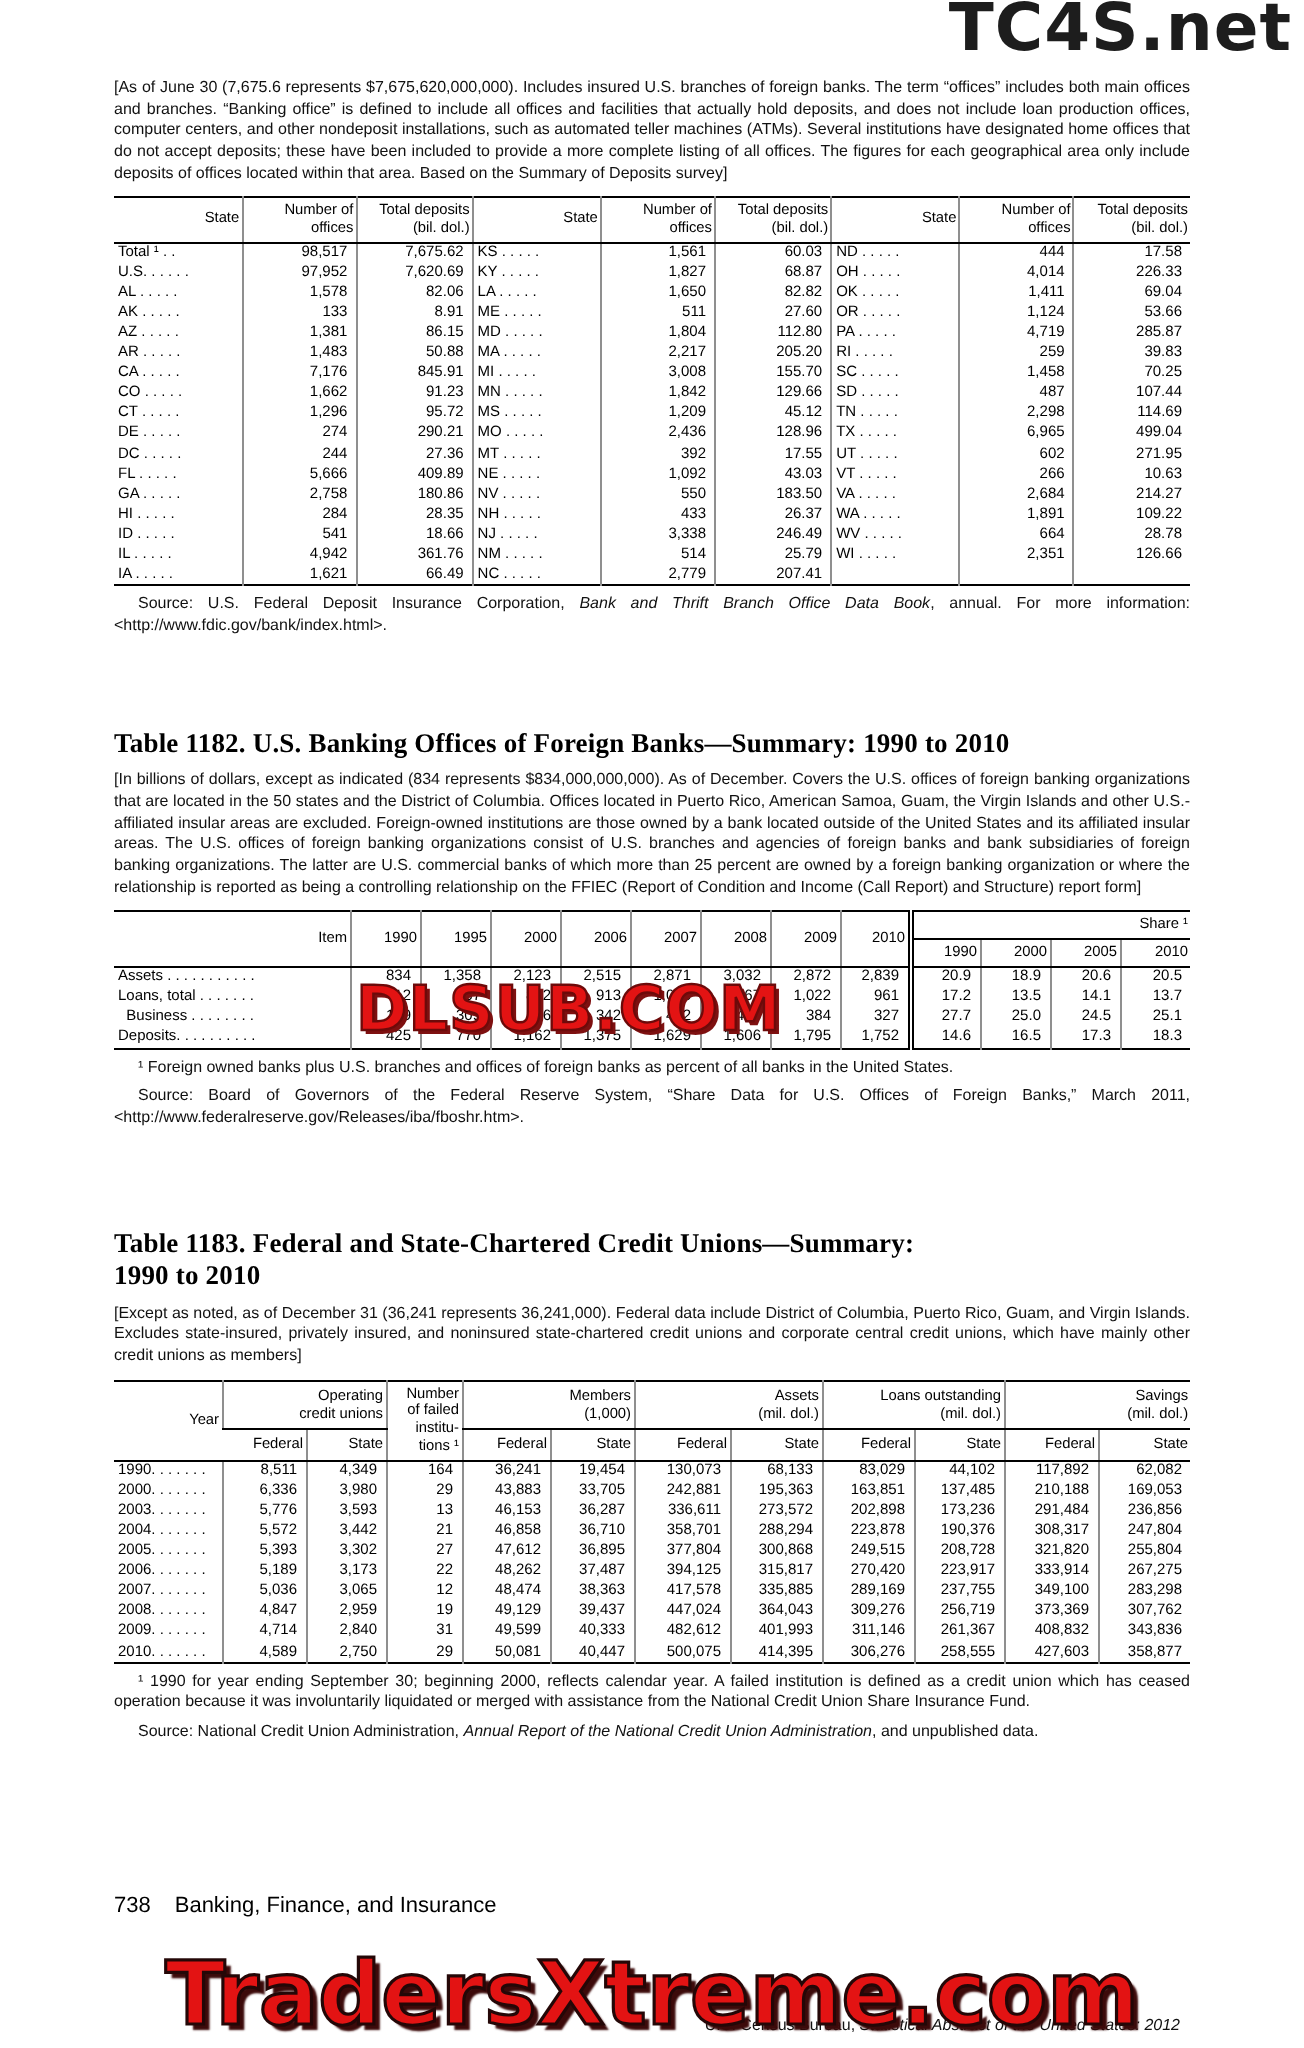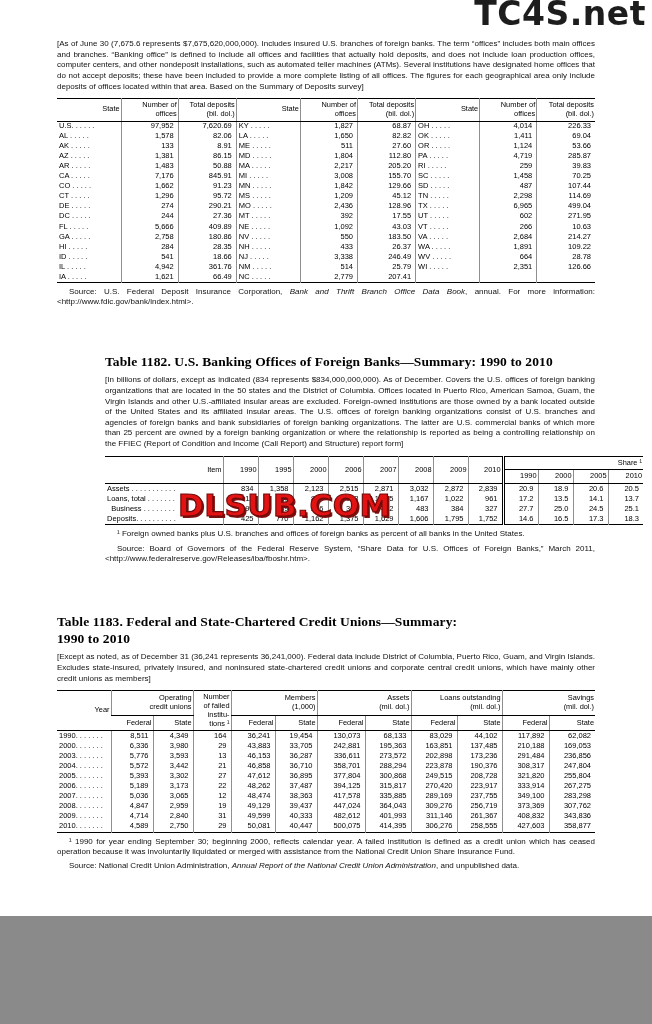--- a/index.html
+++ b/index.html
@@ -1,18 +1,18 @@
 <!DOCTYPE html>
 <html><head>
 <meta charset="utf-8">
 <style>
   html, body { margin: 0; padding: 0; }
   body { background: #8a8a8a; font-family: "Liberation Sans", sans-serif; }
   .page {
-    position: relative; width: 652px; height: 916px; margin: 0 auto;
+    position: relative; width: 652px; height: 1024px; margin: 0 auto;
     background: #ffffff; overflow: hidden; color: #000;
   }
   .content { position: absolute; left: 57px; top: 34px; width: 538px; }
 
   .tbl-title {
     font-family: "Liberation Serif", serif; font-weight: bold;
     font-size: 13.5px; line-height: 1.22; letter-spacing: 0.1px; margin: 0;
   }
   .headnote {
     font-size: 8px; line-height: 1.33; text-align: justify;
@@ -35,21 +35,21 @@
   .datatable td.num { text-align: right; }
   .datatable td.lbl { text-align: left; }
   .datatable th.dbl, .datatable td.dbl { border-left: 3px double #000; }
 
   .srcnote, .footnote {
     font-size: 8px; line-height: 1.3; margin: 4px 0 0 0;
     text-indent: 12px; text-align: justify; color: #111;
   }
   em { font-style: italic; }
 
-  .sec2 { margin-top: 46px; margin-left: 48px; }
+  .sec2 { margin-top: 46px; }
   .sec3 { margin-top: 50px; }
 
   
   .wm { position: absolute; font-weight: bold; white-space: nowrap; z-index: 6; font-family: "DejaVu Sans", sans-serif; }
   .wm-top { top: -6px; right: 6px; font-size: 33px; color: #1d1d1d; letter-spacing: 0.5px; }
   .wm-mid {
     top: 487px; left: 178px; font-size: 31px; color: #e31313;
     -webkit-text-stroke: 1.2px #6d0a0a; text-shadow: 2px 2px 0 #7e1010;
     letter-spacing: 0.5px;
   }
@@ -100,20 +100,31 @@
               <th>Total deposits
 (bil. dol.)</th>
               <th>State</th>
               <th>Number of
 offices</th>
               <th>Total deposits
 (bil. dol.)</th>
             </tr>
           </thead>
           <tbody>
+            <tr>
+              <td class="lbl">Total ¹ . .</td>
+              <td class="num">98,517</td>
+              <td class="num">7,675.62</td>
+              <td class="lbl">KS . . . . .</td>
+              <td class="num">1,561</td>
+              <td class="num">60.03</td>
+              <td class="lbl">ND . . . . .</td>
+              <td class="num">444</td>
+              <td class="num">17.58</td>
+            </tr>
             <tr>
               <td class="lbl">U.S. . . . . .</td>
               <td class="num">97,952</td>
               <td class="num">7,620.69</td>
               <td class="lbl">KY . . . . .</td>
               <td class="num">1,827</td>
               <td class="num">68.87</td>
               <td class="lbl">OH . . . . .</td>
               <td class="num">4,014</td>
               <td class="num">226.33</td>

